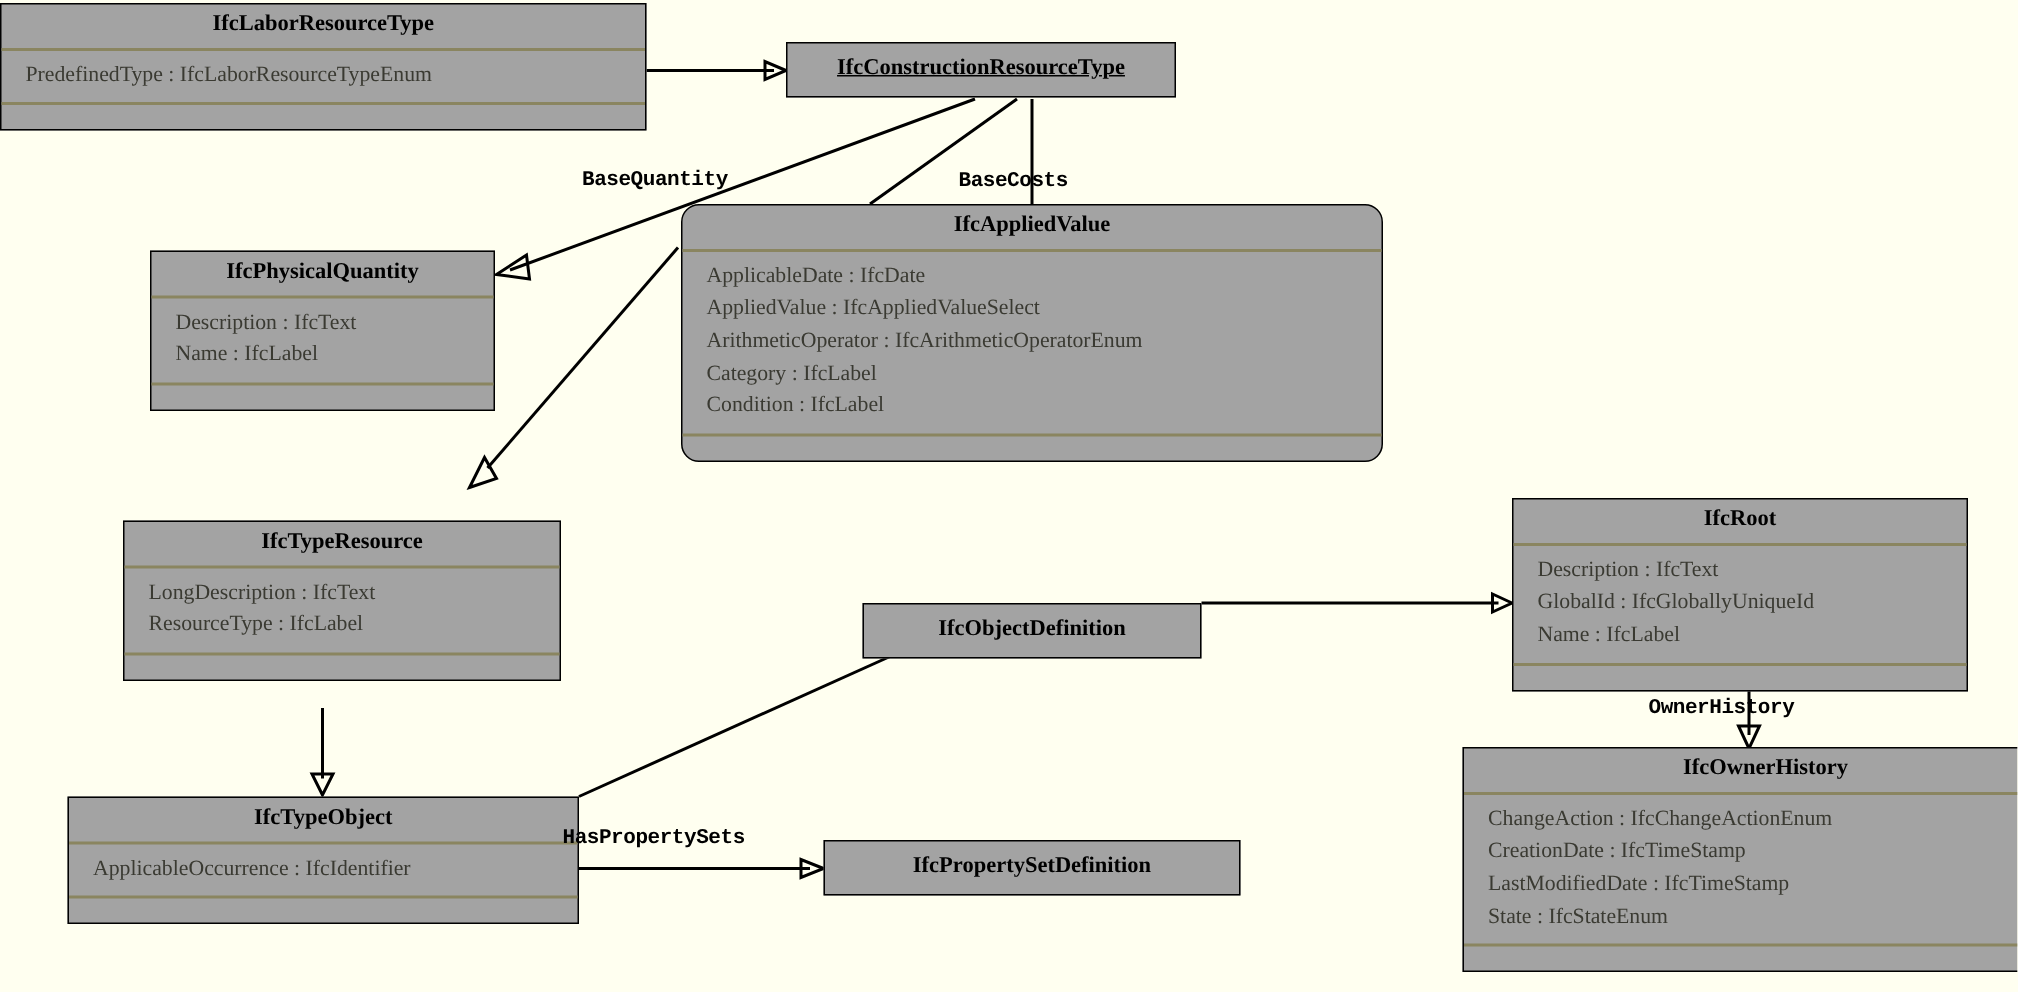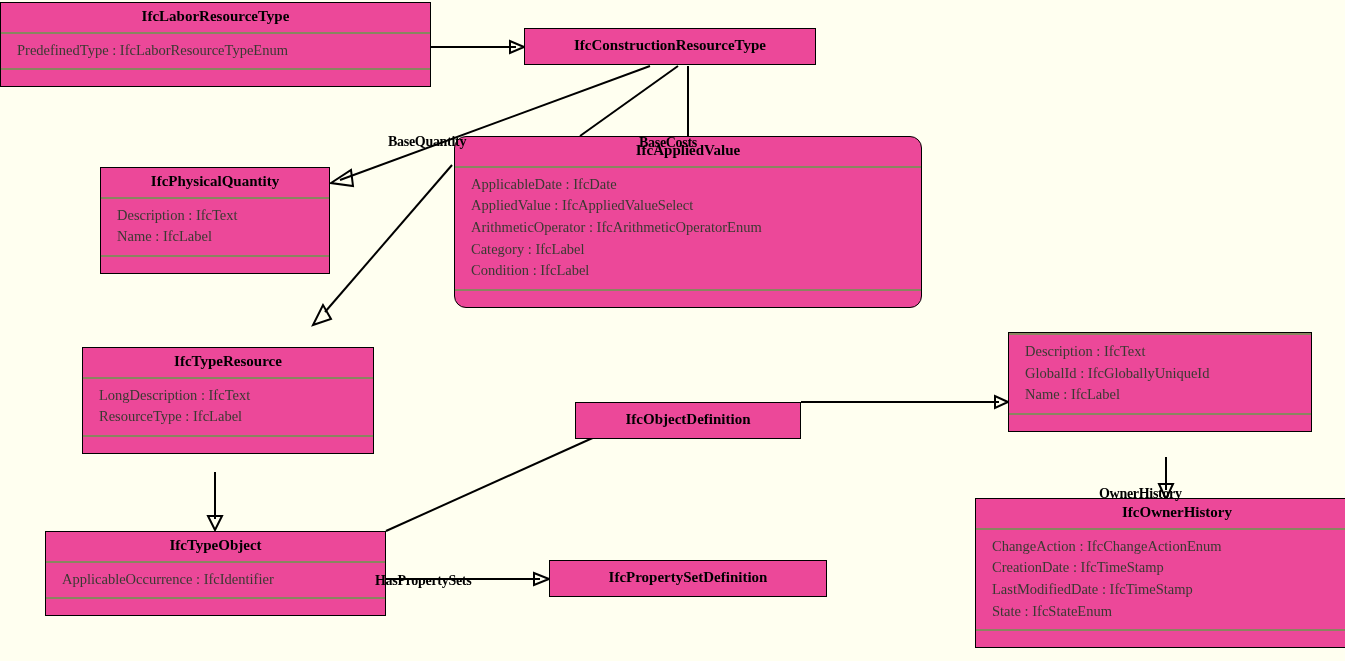--- a/index.html
+++ b/index.html
@@ -10,21 +10,21 @@
   #canvas {
     position: relative;
     width: 1345px;
     height: 661px;
     background: #fffff0;
     font-family: "Liberation Serif", "DejaVu Serif", serif;
     overflow: hidden;
   }
   .uml-class {
     position: absolute;
-    background: #ec4899;
+    background: #a3a3a3;
     border: 1.5px solid #000;
     box-sizing: border-box;
   }
   .uml-title {
     text-align: center;
     font-weight: bold;
     font-size: 15px;
     color: #000;
     padding: 6px 8px 7px 8px;
     line-height: 1.05;
@@ -46,27 +46,26 @@
     white-space: nowrap;
   }
   .uml-ops {
     height: 16px;
   }
   .simple .uml-title {
     padding: 9px 14px 10px 14px;
   }
   .edge-label {
     position: absolute;
-    font-family: Liberation Serif, serif;
+    font-family: Liberation Mono, monospace;
     font-size: 14px;
     font-weight: bold;
     color: #000;
     white-space: nowrap;
     letter-spacing: -0.3px;
-    margin-top: 22px;
   }
   svg.edges {
     position: absolute;
     left: 0;
     top: 0;
     width: 1345px;
     height: 661px;
     pointer-events: none;
   }
   svg.edges line, svg.edges path {
@@ -114,21 +113,21 @@
   <div class="uml-class" style="left:0px; top:2px; width:431px;">
     <div class="uml-title">IfcLaborResourceType</div>
     <div class="uml-sep"></div>
     <div class="uml-attrs">
       <div class="uml-attr">PredefinedType : IfcLaborResourceTypeEnum</div>
     </div>
     <div class="uml-sep"></div>
     <div class="uml-ops"></div>
   </div>
 
-  <div class="uml-class simple" style="left:524px; top:28px; width:292px;">
+  <div class="uml-class simple" style="left:524px; top:28px; width:260px;text-decoration:underline;">
     <div class="uml-title">IfcConstructionResourceType</div>
   </div>
 
   <div class="uml-class" style="left:454px; top:136px; width:468px;border-radius:12px;">
     <div class="uml-title">IfcAppliedValue</div>
     <div class="uml-sep"></div>
     <div class="uml-attrs">
       <div class="uml-attr">ApplicableDate : IfcDate</div>
       <div class="uml-attr">AppliedValue : IfcAppliedValueSelect</div>
       <div class="uml-attr">ArithmeticOperator : IfcArithmeticOperatorEnum</div>
@@ -159,20 +158,21 @@
     </div>
     <div class="uml-sep"></div>
     <div class="uml-ops"></div>
   </div>
 
   <div class="uml-class simple" style="left:575px; top:382px; width:226px;margin-top:20px;">
     <div class="uml-title">IfcObjectDefinition</div>
   </div>
 
   <div class="uml-class" style="left:1008px; top:332px; width:304px;">
+    <div class="uml-title">IfcRoot</div>
     <div class="uml-sep"></div>
     <div class="uml-attrs">
       <div class="uml-attr">Description : IfcText</div>
       <div class="uml-attr">GlobalId : IfcGloballyUniqueId</div>
       <div class="uml-attr">Name : IfcLabel</div>
     </div>
     <div class="uml-sep"></div>
     <div class="uml-ops"></div>
   </div>
 

